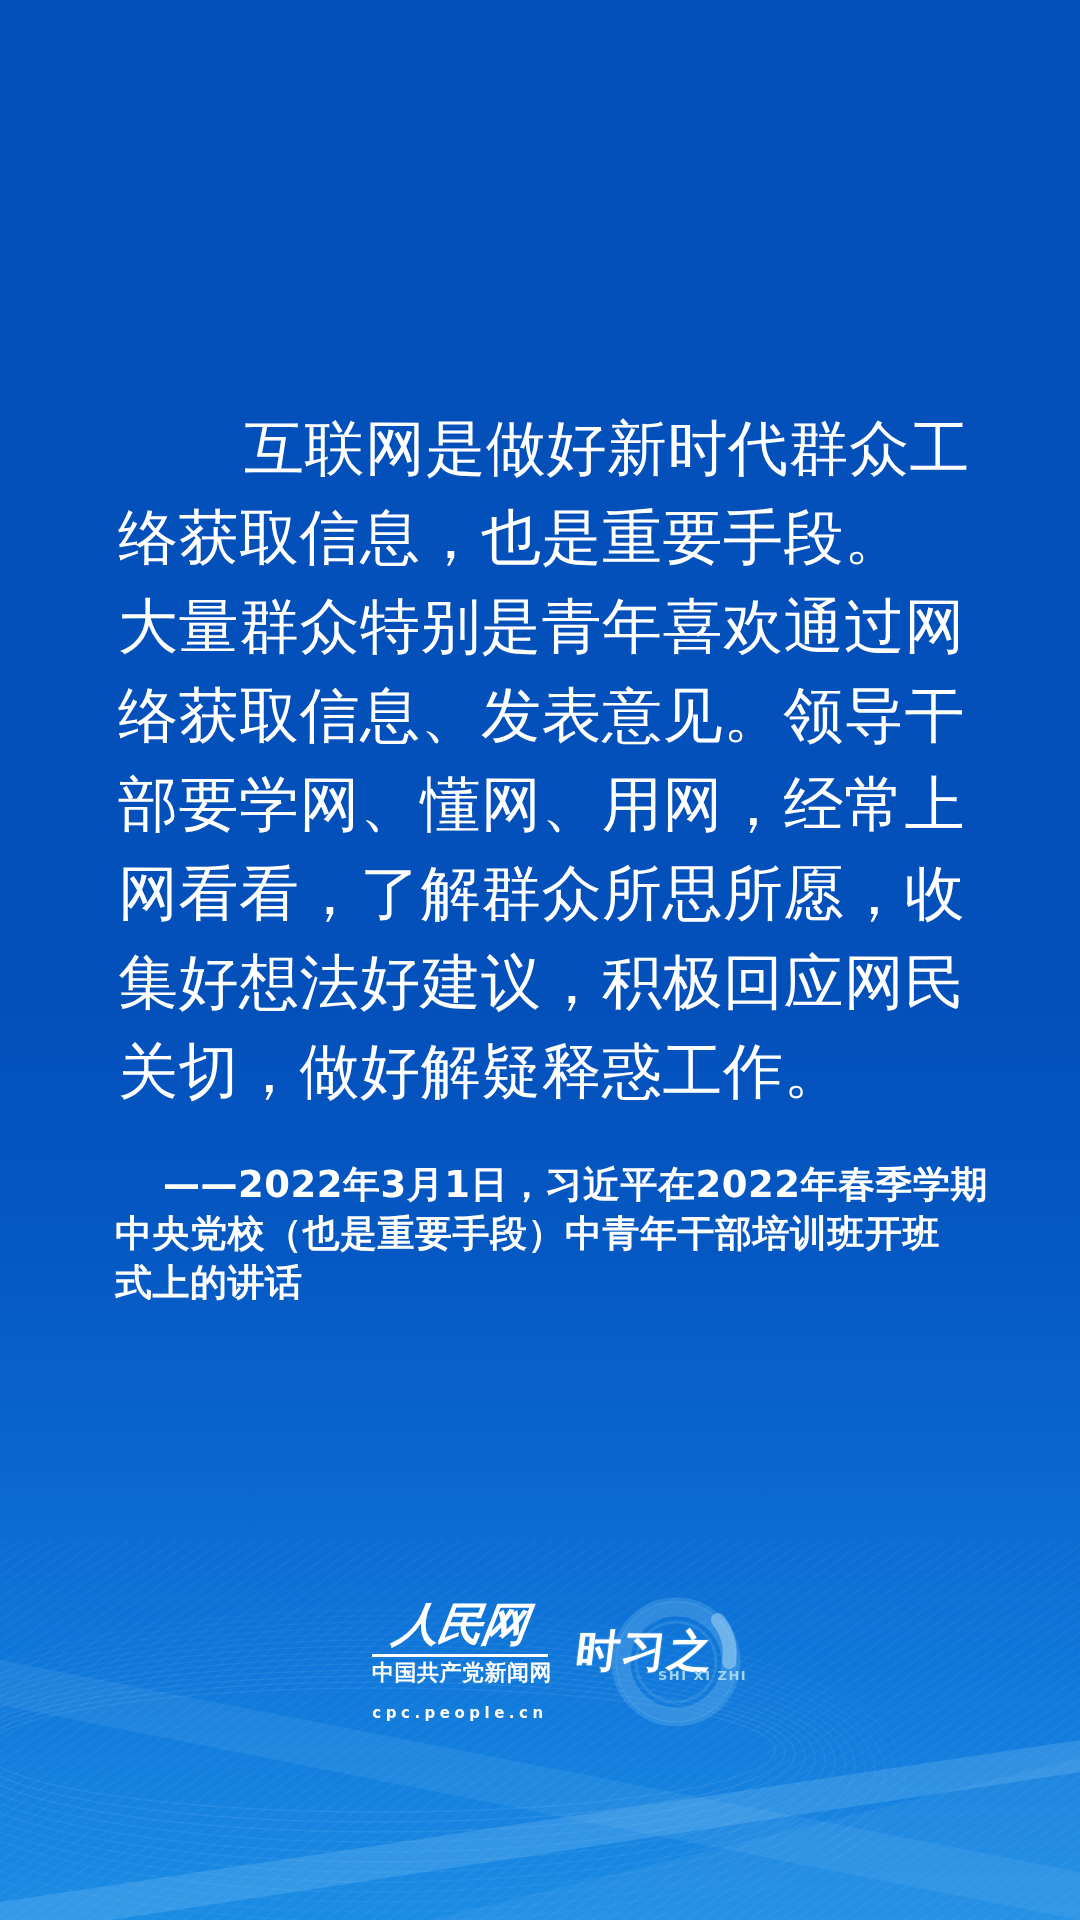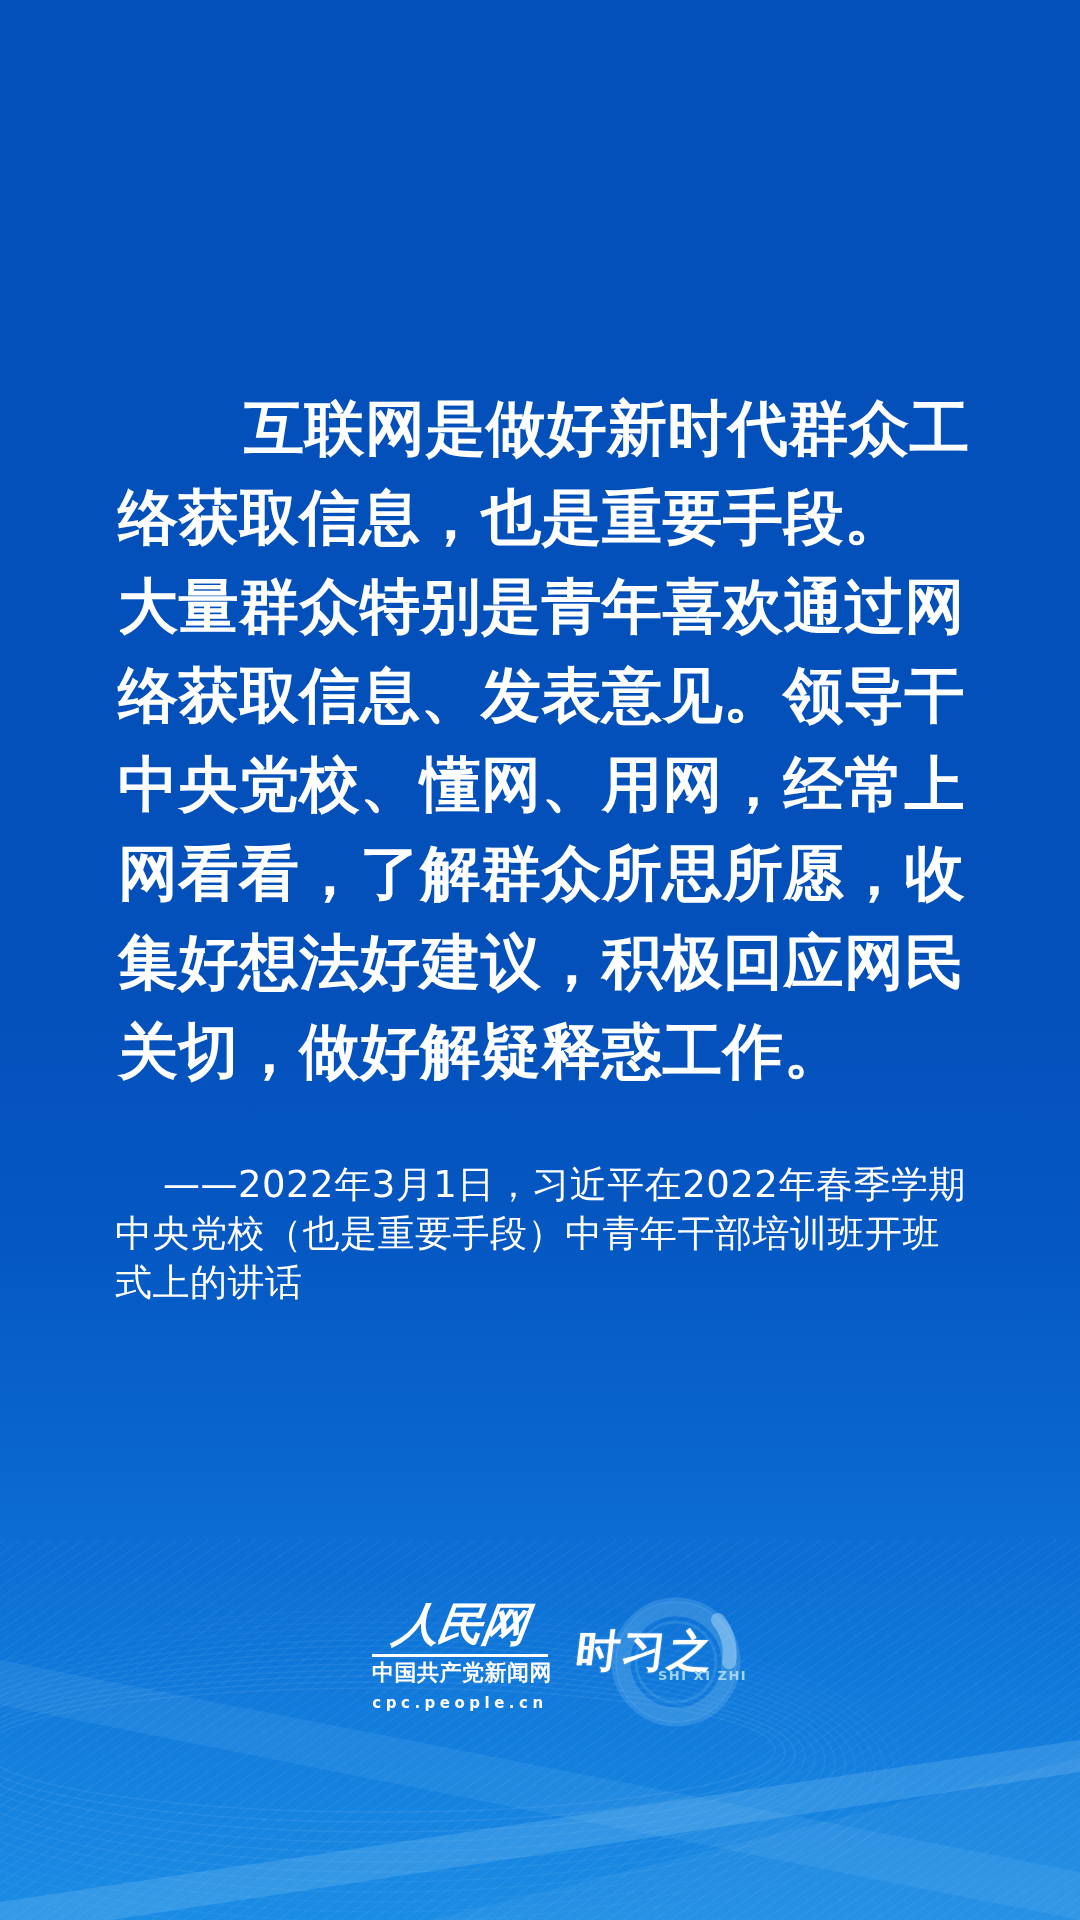--- a/index.html
+++ b/index.html
@@ -10,36 +10,36 @@
     background:linear-gradient(180deg,
       #0450bb 0%, #0450bb 52%,
       #0557c2 64%, #0a66cf 76%,
       #0f76d9 86%, #1b8ce4 100%);
     font-family:"DejaVu Sans","Liberation Sans",sans-serif;
     color:#ffffff;
   }
   
   .quote{
     position:absolute;
-    left:118px; right:110px; top:384px;
+    left:118px; right:110px; top:404px;
     font-size:60px;
     line-height:89px;
-    font-weight:700;
+    font-weight:400;
     letter-spacing:0.5px;
     text-align:justify;
   }
   .quote .q-line{white-space:nowrap;}
   .quote .q-line.first{padding-left:126px;}
   
   .attribution{
     position:absolute;
     left:115px; right:118px; top:1160px;
     font-size:37px;
     line-height:49px;
-    font-weight:400;
+    font-weight:700;
     letter-spacing:0.5px;
   }
   .attribution .a-line{white-space:nowrap;}
   .attribution .a-line.first{padding-left:48px;}
   
   .footer{
     position:absolute;
     left:0; top:1596px; width:1080px; height:140px;
   }
   .pd-logo{
@@ -69,21 +69,21 @@
     letter-spacing:0.5px;
     line-height:24px;
     white-space:nowrap;
   }
   .pd-url{
     display:block;
     font-size:15px;
     font-weight:700;
     letter-spacing:4.5px;
     line-height:20px;
-    margin-top:8px;
+    margin-top:18px;
     white-space:nowrap;
   }
   .sxz-logo{
     position:absolute; left:570px; top:0; width:200px; height:140px;
   }
   .sxz-ring{position:absolute; left:28px; top:-4px;}
   .sxz-text{
     position:absolute; left:6px; top:26px;
     font-size:44px;
     font-weight:800;
@@ -135,21 +135,21 @@
     <path d="M-20,405 L1080,240 L1080,272 L-20,440 Z" fill="#9fd8fa" opacity="0.20"></path>
     <path d="M0,160 L1080,372 L1080,420 L0,205 Z" fill="#9fd8fa" opacity="0.10"></path>
     <path d="M430,420 L1080,258 L1080,420 Z" fill="#ffffff" opacity="0.05"></path>
   </svg>
 
   <div class="quote">
     <div class="q-line first">互联网是做好新时代群众工</div>
     <div class="q-line">络获取信息，也是重要手段。</div>
     <div class="q-line">大量群众特别是青年喜欢通过网</div>
     <div class="q-line">络获取信息、发表意见。领导干</div>
-    <div class="q-line">中央党校、懂网、用网，经常上</div>
+    <div class="q-line">部要学网、懂网、用网，经常上</div>
     <div class="q-line">网看看，了解群众所思所愿，收</div>
     <div class="q-line">集好想法好建议，积极回应网民</div>
     <div class="q-line">关切，做好解疑释惑工作。</div>
   </div>
 
   <div class="attribution">
     <div class="a-line first">——2022年3月1日，习近平在2022年春季学期</div>
     <div class="a-line">中央党校（也是重要手段）中青年干部培训班开班</div>
     <div class="a-line">式上的讲话</div>
   </div>

